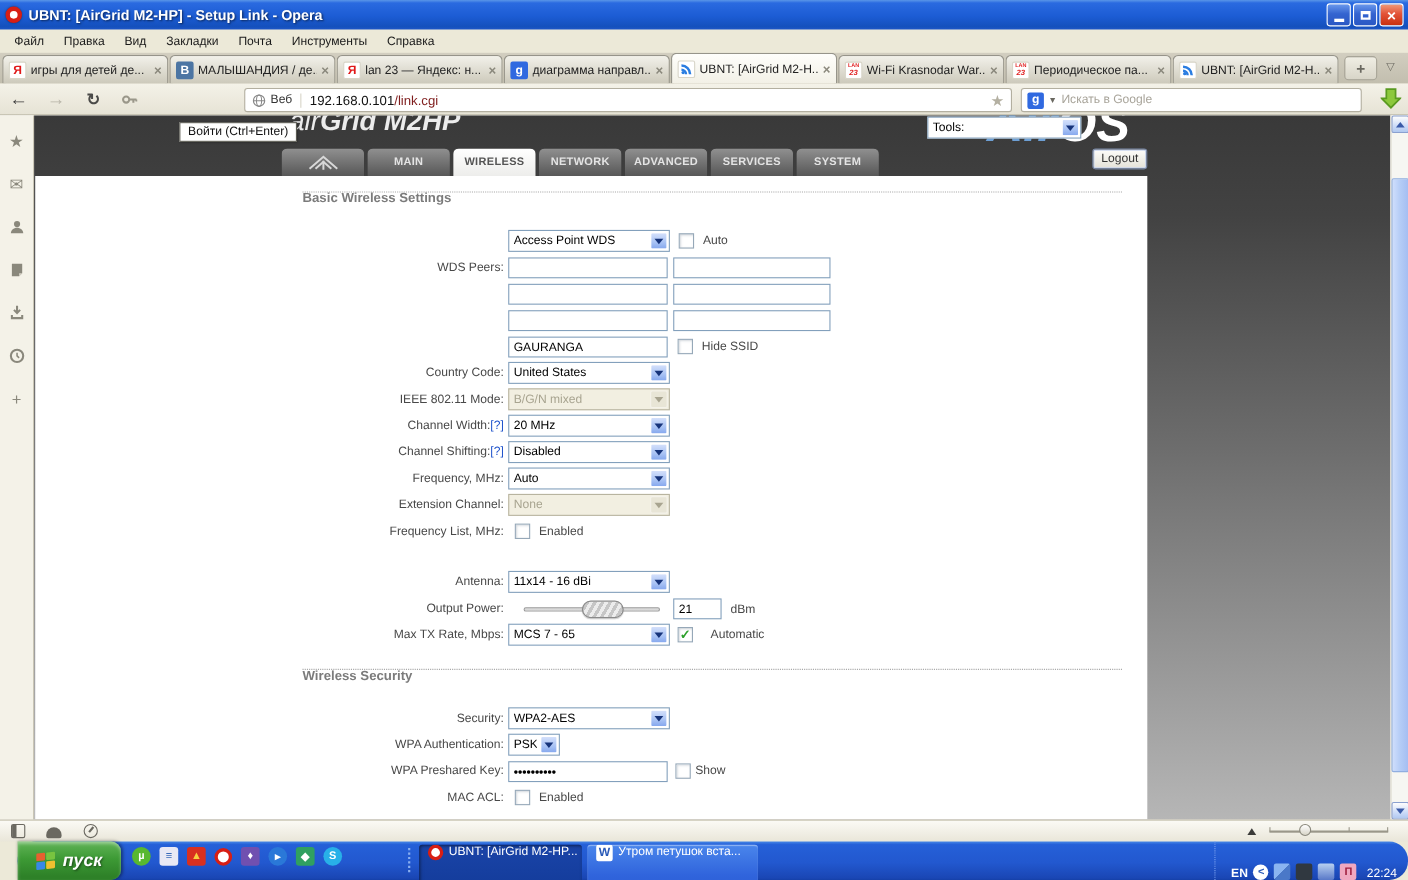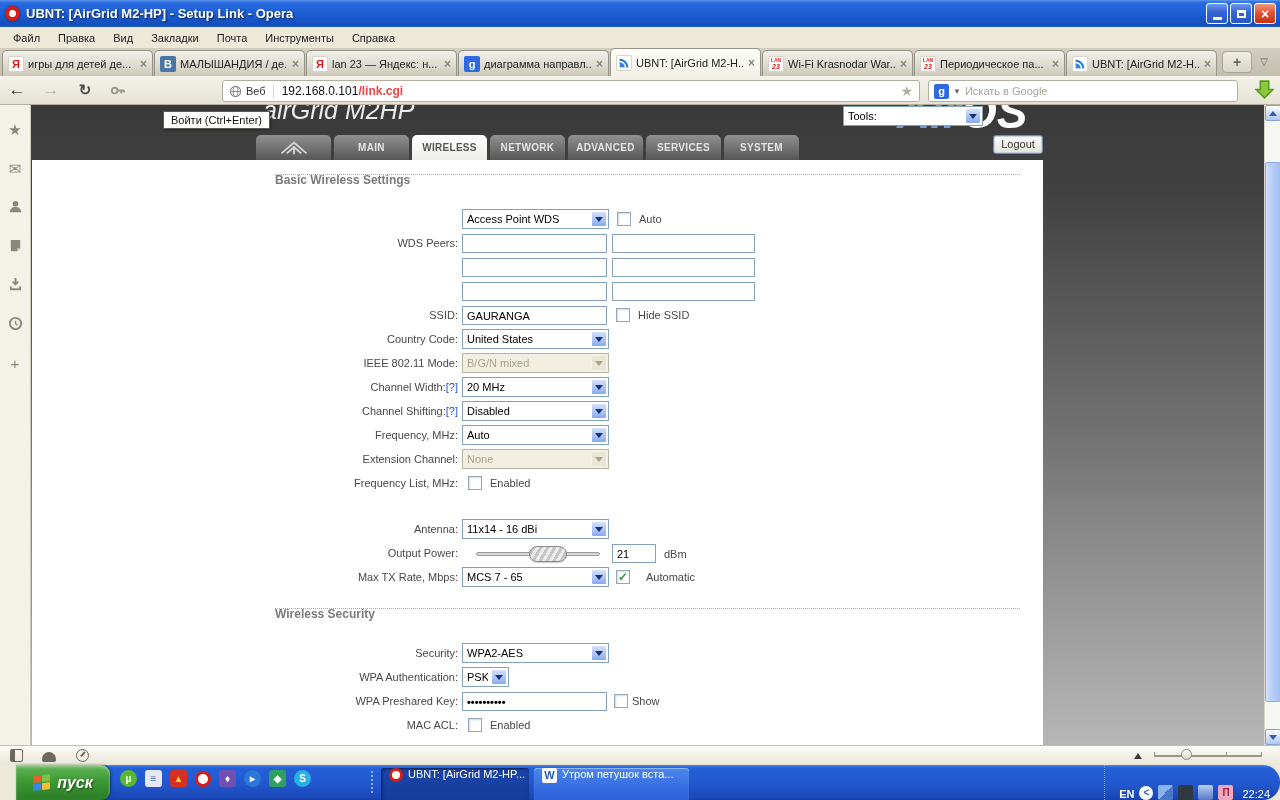--- a/index.html
+++ b/index.html
@@ -49,41 +49,41 @@
   .addressbar { position:absolute; top:76px; left:0; right:0; height:29px;
     background:linear-gradient(180deg,#f4f2e8,#e6e3d5); border-bottom:1px solid #b4b0a0; display:flex; align-items:center; }
   .nav-ico { font-size:17px; font-weight:bold; width:34px; text-align:center; }
   .ico-back { color:#3a3a3a; } .ico-fwd { color:#b8b5a8; } .ico-reload { color:#4a4a48; font-size:15px; }
   .ico-key { width:30px; display:flex; justify-content:center; }
   .urlfield { position:absolute; left:222px; top:4px; width:698px; height:22px; background:#fff; border:1px solid #b3afa0; border-radius:3px;
     display:flex; align-items:center; padding:0 6px; }
   .url-badge { display:flex; align-items:center; gap:4px; padding-right:7px; border-right:1px solid #d8d5c8; margin-right:8px; }
   .url-badge span { font-size:11px; color:#333; }
   .url-host { font-size:12px; color:#111; }
-  .url-path { font-size:12px; color:#ef4444; flex:1;font-weight:bold; }
+  .url-path { font-size:12px; color:#7f1d1d; flex:1; }
   .url-star { color:#b4b0a2; font-size:14px; }
   .searchfield { position:absolute; left:928px; top:4px; width:310px; height:22px; background:#fff; border:1px solid #b3afa0; border-radius:3px;
     display:flex; align-items:center; padding:0 5px; gap:4px; }
   .search-g { width:15px; height:15px; border-radius:2px; background:#3069e0; color:#fff; font-size:11px; font-weight:bold; text-align:center; line-height:15px; }
   .search-dd { color:#6a6860; font-size:8px; }
   .searchfield input { border:none; outline:none; flex:1; font-size:11px; font-family:"Liberation Sans",sans-serif; color:#333; background:transparent; }
   .searchfield input::placeholder { color:#a8a49a; }
   .dl-arrow { position:absolute; right:6px; top:3px; }
 
   
   .viewport { position:absolute; top:105px; left:0; width:1280px; height:640px; background:#fff; }
   .sidebar { position:absolute; left:0; top:0; width:31px; height:640px; background:#f4f2e8; border-right:1px solid #cac6b6;
     display:flex; flex-direction:column; align-items:center; padding-top:16px; gap:22px; }
   .sb-ico { width:17px; height:17px; color:#8a887c; font-size:15px; text-align:center; line-height:17px; }
 
   .pagearea { position:absolute; left:31px; top:0; width:1233px; height:640px;
     background:linear-gradient(180deg,#393939 0%,#424242 14%,#6e6e6e 48%,#b6b6b6 100%); overflow:hidden; }
   .pageheader { position:absolute; left:0; top:0; width:1233px; height:55px; overflow:hidden; }
   .devlogo { position:absolute; left:232px; top:-9px; font-size:25px; font-style:italic; color:#ececec; letter-spacing:0; }
-  .devlogo b { font-weight:normal; }
+  .devlogo b { font-weight:bold; }
   .airos { position:absolute; left:866px; top:-20px; font-size:46px; font-style:italic; font-weight:bold; }
   .airos .air { color:#6d9fd4; } .airos .os { color:#fff; }
   .navtabs { position:absolute; left:224px; bottom:0; display:flex; }
   .ntab { width:77px; height:26px; margin-right:1px; border:1px solid #3e3e3e; border-bottom:none; border-radius:6px 6px 0 0;
     background:linear-gradient(180deg,#909090,#626262 80%,#585858); color:#e4e4e4; font-size:10px; font-weight:bold;
     display:flex; align-items:center; justify-content:center; letter-spacing:.3px; }
   .ntab.active { background:linear-gradient(180deg,#ffffff,#ededeb); color:#555; }
   .tools-select { position:absolute; left:812px; top:31px; width:140px; height:18px; }
   .logout-btn { position:absolute; left:962px; top:30px; width:50px; height:19px; border:1px solid #7a8aa8; border-radius:3px;
     background:linear-gradient(180deg,#fdfdfa,#e4e2d8); font-size:11px; color:#333; text-align:center; line-height:17px;
@@ -385,21 +385,20 @@
         <div class="frow" style="top:96px">
           <div class="xpinput" style="left:430px;width:145px"></div>
           <div class="xpinput" style="left:580px;width:143px"></div>
         </div>
         <div class="frow" style="top:120px">
           <div class="xpinput" style="left:430px;width:145px"></div>
           <div class="xpinput" style="left:580px;width:143px"></div>
         </div>
 
         <div class="frow" style="top:144px">
-          <span class="lbl"><span>SSID:</span></span>
           <div class="xpinput" style="left:430px;width:145px">
               <span>GAURANGA</span>
             </div>
           <div class="cb" style="left:584px"></div>
           <span class="cb-label" style="left:606px">Hide SSID</span>
         </div>
 
         <div class="frow" style="top:168px">
           <span class="lbl"><span>Country Code:</span></span>
           <div class="xpselect" style="left:430px;width:147px">

